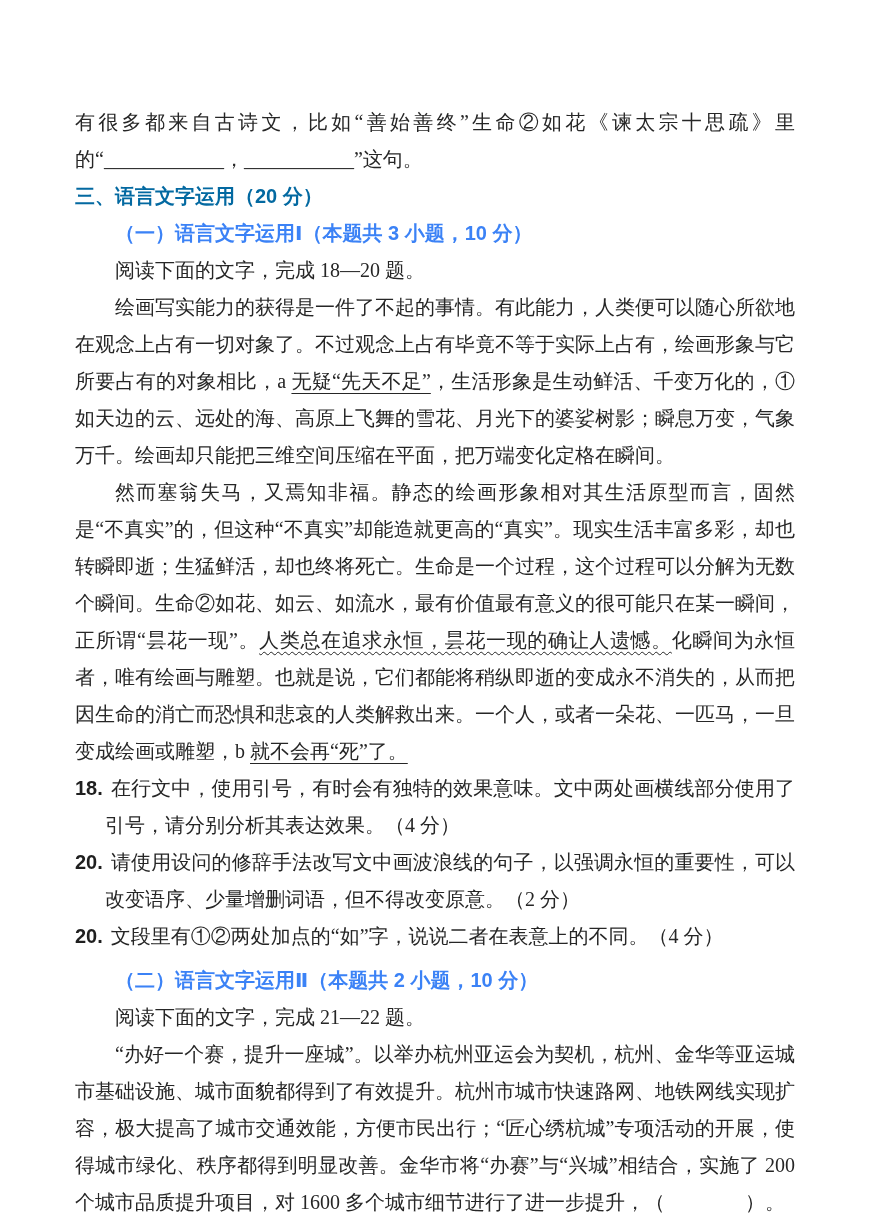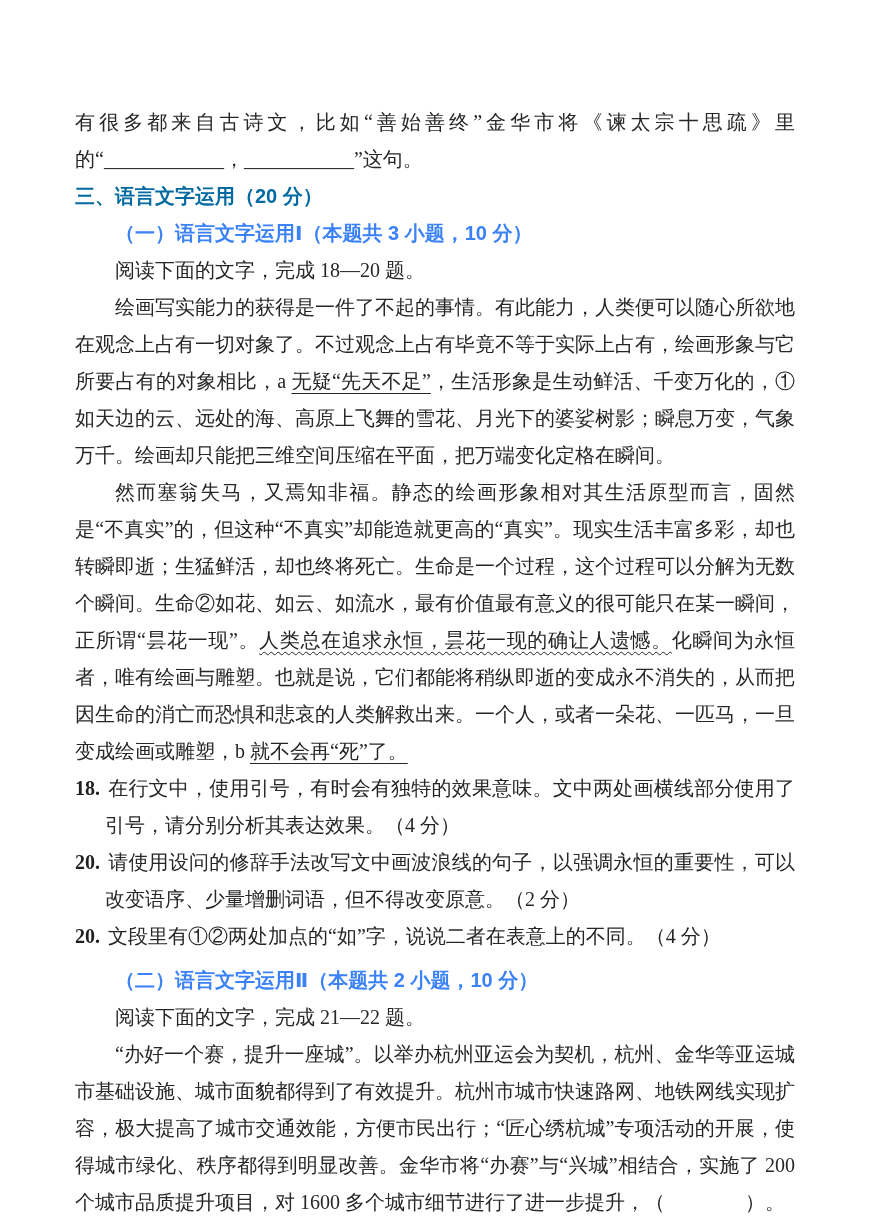--- a/index.html
+++ b/index.html
@@ -21,42 +21,42 @@
     font-family:"Liberation Sans","DejaVu Sans",sans-serif;
     font-weight:bold;color:#0369a1;
   }
   .hsub{
     font-family:"Liberation Sans","DejaVu Sans",sans-serif;
     font-weight:bold;color:#3b82f6;
     text-indent:2em;
   }
   .q{padding-left:30px;text-indent:-30px;}
   .qnum{
-    font-family:Liberation Serif, serif;
+    font-family:Liberation Sans, sans-serif;
     font-weight:bold;margin-right:8px;color:#1f1f1f;
   }
   .u{
     text-decoration:underline;
     text-underline-offset:5px;
     text-decoration-thickness:1px;
   }
   .wavy{
     text-decoration:underline;
     text-decoration-style:wavy;
     text-underline-offset:4px;
     text-decoration-thickness:1px;
   }
   .gap-sm{margin-top:7px;}
 </style>
 </head>
 <body>
 
 <div class="page">
 
-  <p>有很多都来自古诗文，比如“善始善终”金华市将《谏太宗十思疏》里的“____________，___________”这句。</p>
+  <p>有很多都来自古诗文，比如“善始善终”生命②如花《谏太宗十思疏》里的“____________，___________”这句。</p>
 
   <p class="hsec">三、语言文字运用（20 分）</p>
 
   <p class="hsub">（一）语言文字运用Ⅰ（本题共 3  小题，10 分）</p>
 
   <p class="indent">阅读下面的文字，完成 18—20 题。</p>
 
   <p class="indent"><span>绘画写实能力的获得是一件了不起的事情。有此能力，人类便可以随心所欲地在观念上占有一切对象了。不过观念上占有毕竟不等于实际上占有，绘画形象与它所要占有的对象相比，a </span><span class="u">无疑“先天不足”</span><span>，生活形象是生动鲜活、千变万化的，①如天边的云、远处的海、高原上飞舞的雪花、月光下的婆娑树影；瞬息万变，气象万千。绘画却只能把三维空间压缩在平面，把万端变化定格在瞬间。</span></p>
 
   <p class="indent"><span>然而塞翁失马，又焉知非福。静态的绘画形象相对其生活原型而言，固然是“不真实”的，但这种“不真实”却能造就更高的“真实”。现实生活丰富多彩，却也转瞬即逝；生猛鲜活，却也终将死亡。生命是一个过程，这个过程可以分解为无数个瞬间。生命②如花、如云、如流水，最有价值最有意义的很可能只在某一瞬间，正所谓“昙花一现”。</span><span class="wavy">人类总在追求永恒，昙花一现的确让人遗憾。</span><span>化瞬间为永恒者，唯有绘画与雕塑。也就是说，它们都能将稍纵即逝的变成永不消失的，从而把因生命的消亡而恐惧和悲哀的人类解救出来。一个人，或者一朵花、一匹马，一旦变成绘画或雕塑，b </span><span class="u">就不会再“死”了。</span></p>

